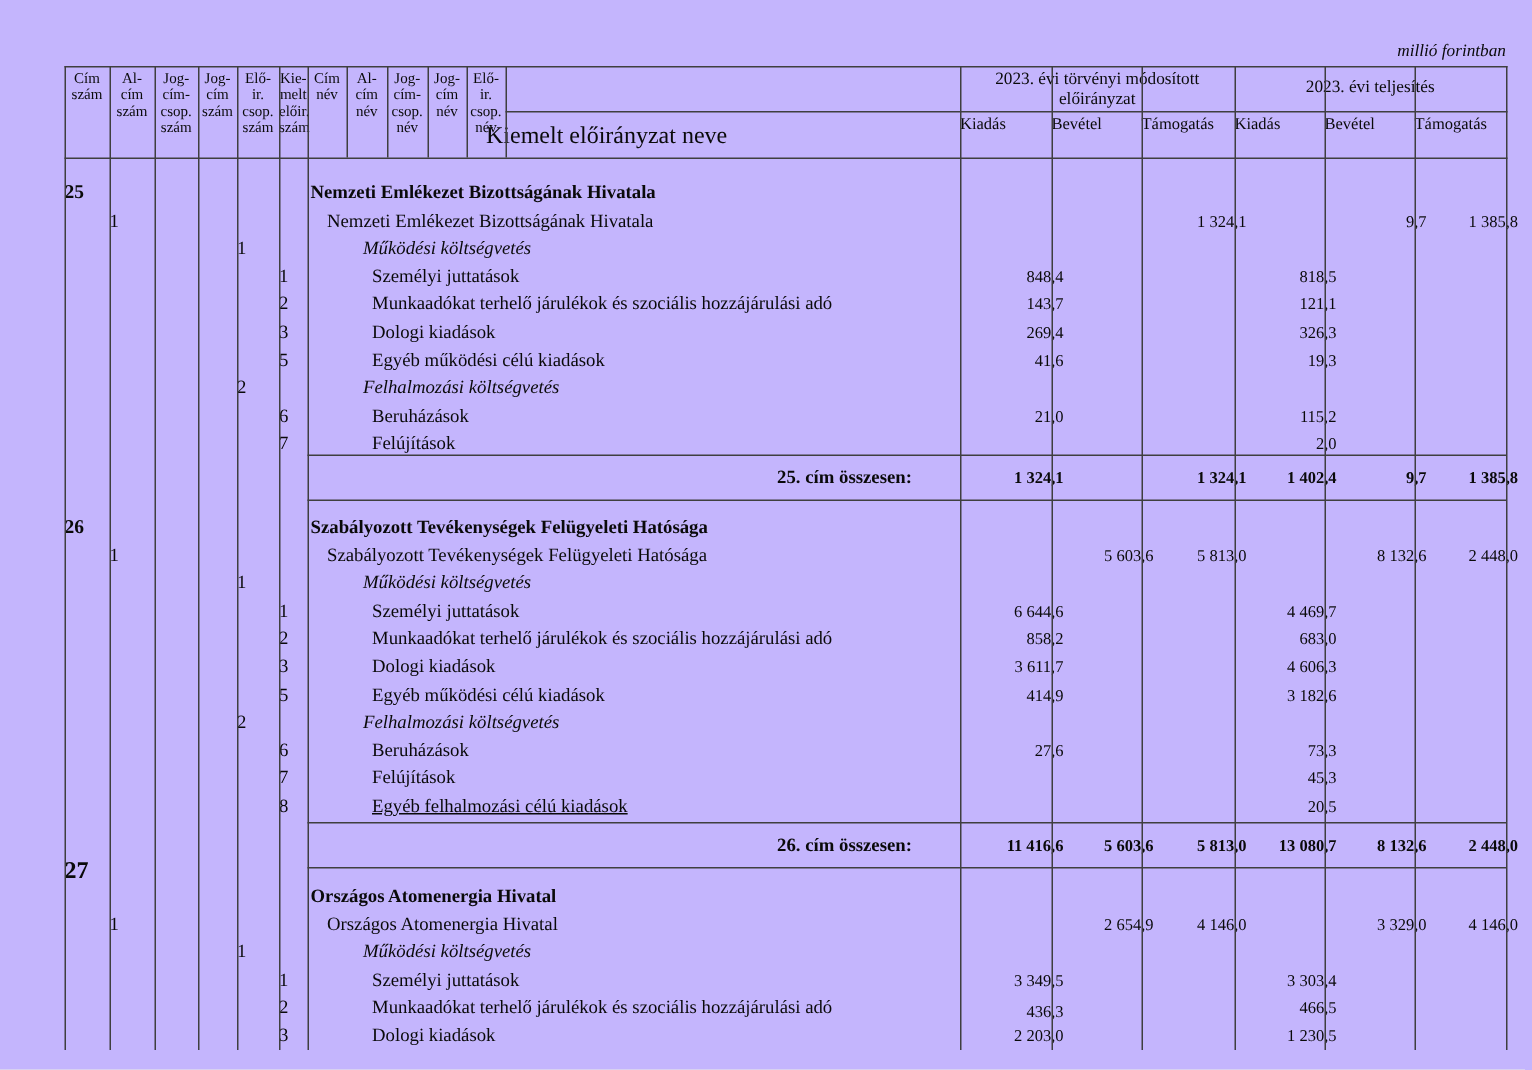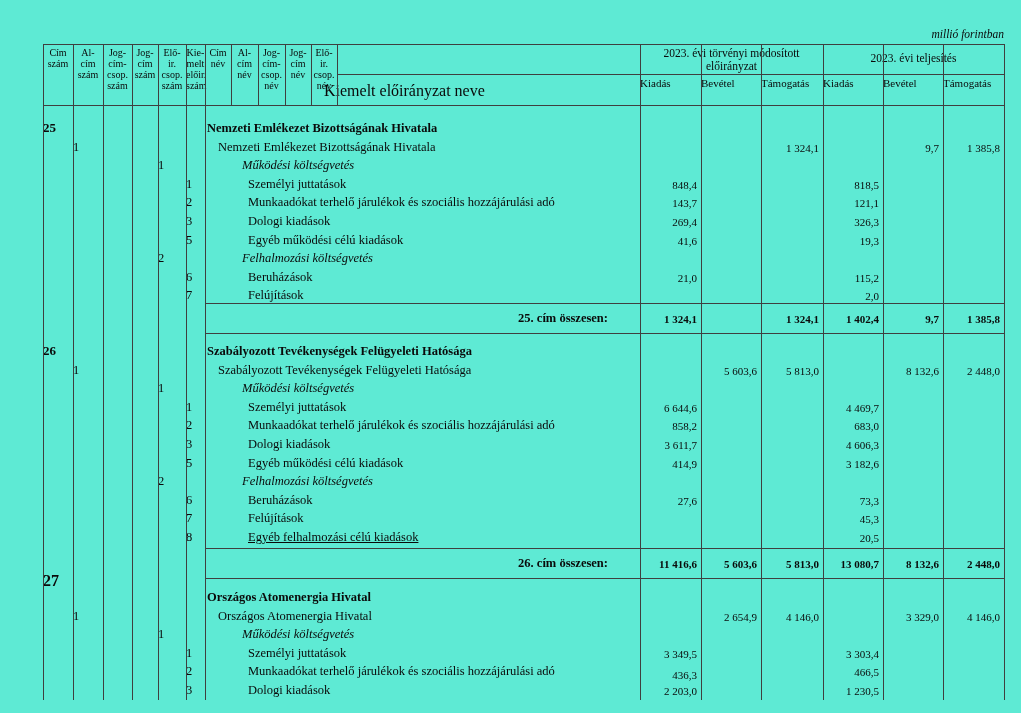--- a/index.html
+++ b/index.html
@@ -1,37 +1,37 @@
 <!DOCTYPE html>
 <html><head>
 <meta charset="utf-8">
 <style>
   html,body{margin:0;padding:0;background:#e8e8e8;}
-  #page{position:relative;width:1021px;height:713px;background:#5eead4;overflow:hidden;
+  #page{position:relative;width:1021px;height:713px;background:#c4b5fd;overflow:hidden;
         font-family:"Liberation Serif", serif;color:#0a0a0a;}
   .t{position:absolute;white-space:nowrap;line-height:14px;font-size:12.5px;}
   .unit-note{position:absolute;right:17px;top:28px;font-style:italic;font-size:11.5px;}
   .hcell{position:absolute;top:44px;height:61px;font-size:10px;line-height:11px;
          text-align:center;white-space:pre-line;padding-top:3px;box-sizing:border-box;}
   .hc0{left:43px;width:30px}.hc1{left:73px;width:30px}.hc2{left:103px;width:29px}
   .hc3{left:132px;width:26px}.hc4{left:158px;width:28px}.hc5{left:186px;width:19px}
   .hn0{left:205px;width:26px}.hn1{left:231px;width:27px}.hn2{left:258px;width:27px}
   .hn3{left:285px;width:26px}.hn4{left:311px;width:26px}
   .chapter-title{position:absolute;left:337px;top:52px;width:303px;text-align:center;
                  font-weight:bold;font-size:14px;letter-spacing:1px;}
   .kiemelt-label{position:absolute;left:324px;top:82px;font-size:16px;}
   .grp{position:absolute;text-align:center;font-size:11.5px;line-height:13px;white-space:pre-line;}
   .grp1{left:640px;top:47px;width:183px;}
   .grp2{left:823px;top:52px;width:181px;}
   .subhdr{position:absolute;top:77px;font-size:11px;}
   .sh0{left:640px;width:61px}.sh1{left:701px;width:60px}.sh2{left:761px;width:62px}
   .sh3{left:823px;width:60px}.sh4{left:883px;width:60px}.sh5{left:943px;width:61px}
   .vline{position:absolute;width:1px;background:#3f3f3f;}
   .hline{position:absolute;height:1px;background:#3f3f3f;}
-  .num{font-size:11px;text-align:right;}
+  .num{font-size:11px;text-align:right;padding-left:12px;}
   .code{}
   .bold{font-weight:bold;}
   .italic{font-style:italic;}
 </style>
 </head>
 <body>
 
 <div id="page">
   <div class="unit-note">millió forintban</div>
 

